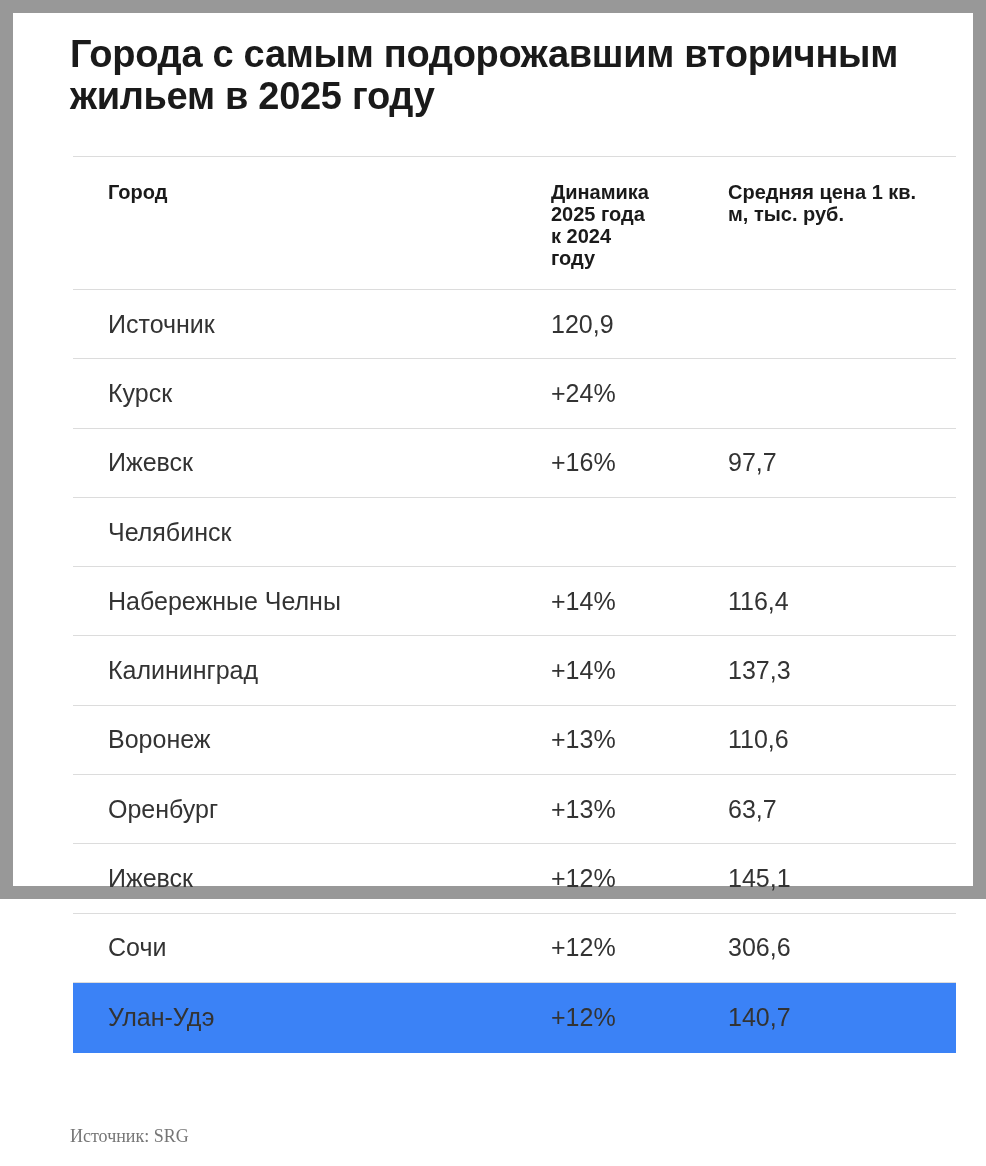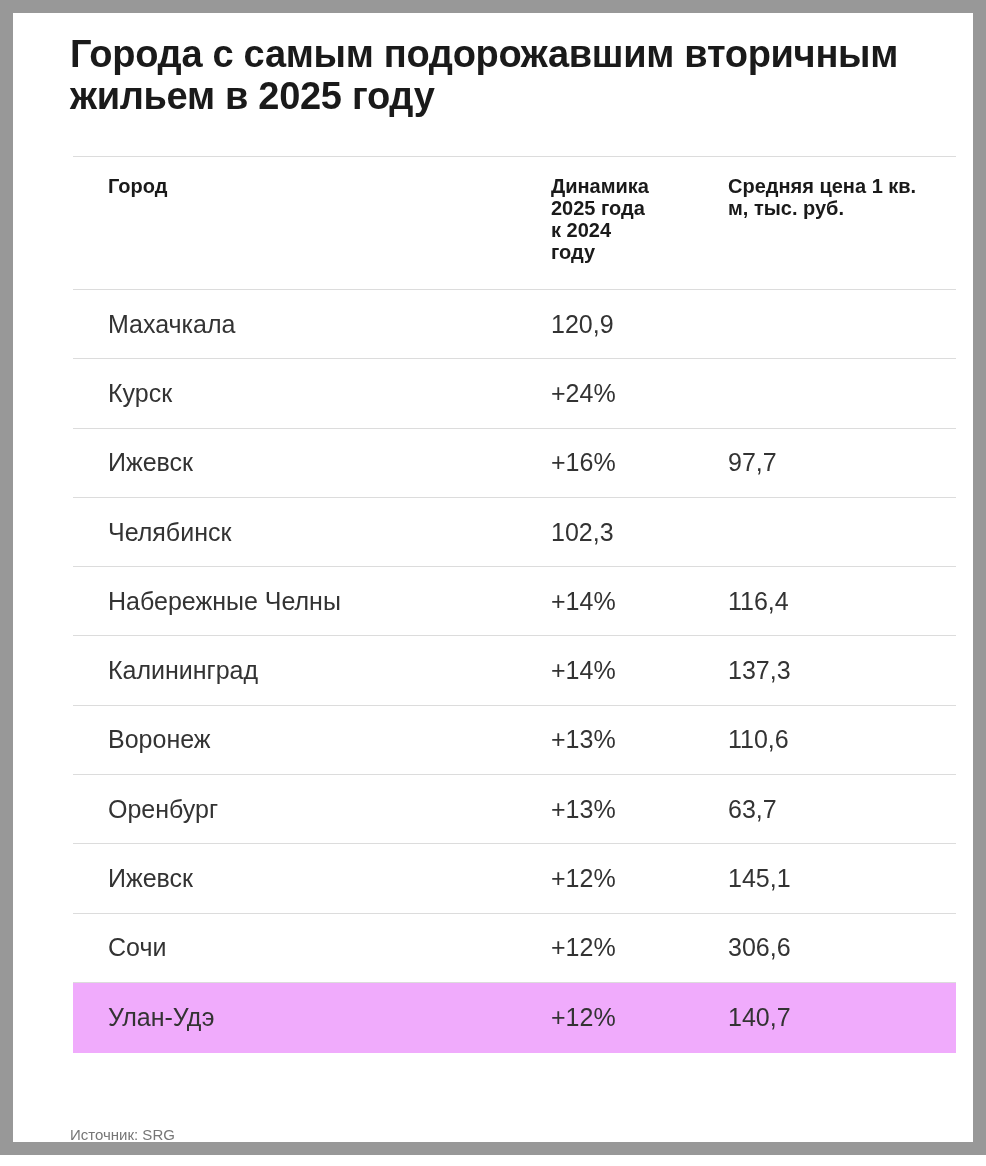--- a/index.html
+++ b/index.html
@@ -5,21 +5,21 @@
   * { margin: 0; padding: 0; box-sizing: border-box; }
   html, body { background: #ffffff; }
   body {
     width: 986px; height: 1166px;
     position: relative;
     font-family: "Liberation Sans", "DejaVu Sans", sans-serif;
     overflow: hidden;
   }
   .frame {
     position: absolute; left: 0; top: 0;
-    width: 986px; height: 1155px;
+    width: 986px; height: 899px;
     border: 13px solid #989898;
     background: #ffffff;
   }
   .page-title {
     position: absolute; left: 57px; top: 20px;
     width: 880px;
     font-size: 38px; line-height: 42px;
     font-weight: bold;
     color: #1a1a1a;
     letter-spacing: -0.3px;
@@ -28,47 +28,47 @@
   .table {
     position: absolute; left: 60px; top: 143px;
     width: 883px;
   }
   .thead {
     display: grid;
     grid-template-columns: 478px 177px 228px;
     height: 134px;
     border-top: 1px solid #dcdcdc;
     border-bottom: 1px solid #dcdcdc;
-    padding-top: 18px;
+    padding-top: 24px;
   }
   .thead .cell {
     font-size: 20px; line-height: 22px;
     font-weight: bold;
     color: #1a1a1a;
     white-space: pre-line;
   }
   .row {
     display: grid;
     grid-template-columns: 478px 177px 228px;
     height: 69.3px;
     align-items: center;
     border-bottom: 1px solid #dcdcdc;
     font-size: 25px;
     color: #333333;
   }
   .row.highlighted {
-    background: #f0abfc;
+    background: #3b82f6;
     height: 70px;
     border-bottom: none;
   }
   .cell.c1 { padding-left: 35px; }
   .source {
     position: absolute; left: 57px; top: 1113px;
-    font-family: Liberation Sans, sans-serif;
-    font-size: 15px;
+    font-family: Liberation Serif, serif;
+    font-size: 18px;
     color: #767676;
   }
 </style>
 </head>
 <body>
 
 <div class="frame">
 
   <h1 class="page-title">Города с самым подорожавшим вторичным
 жильем в 2025 году</h1>
@@ -80,35 +80,34 @@
       <div class="cell c2">Динамика
 2025 года
 к 2024
 году</div>
       <div class="cell c3">Средняя цена 1 кв.
 м, тыс. руб.</div>
     </div>
 
     <div class="tbody" id="tbody">
         <div class="row">
-          <div class="cell c1">Махачкала</div>
+          <div class="cell c1">Источник</div>
           <div class="cell c3">120,9</div>
         </div>
         <div class="row">
           <div class="cell c1">Курск</div>
           <div class="cell c2">+24%</div>
         </div>
         <div class="row">
           <div class="cell c1">Ижевск</div>
           <div class="cell c2">+16%</div>
           <div class="cell c3">97,7</div>
         </div>
         <div class="row">
           <div class="cell c1">Челябинск</div>
-          <div class="cell c3">102,3</div>
         </div>
         <div class="row">
           <div class="cell c1">Набережные Челны</div>
           <div class="cell c2">+14%</div>
           <div class="cell c3">116,4</div>
         </div>
         <div class="row">
           <div class="cell c1">Калининград</div>
           <div class="cell c2">+14%</div>
           <div class="cell c3">137,3</div>

